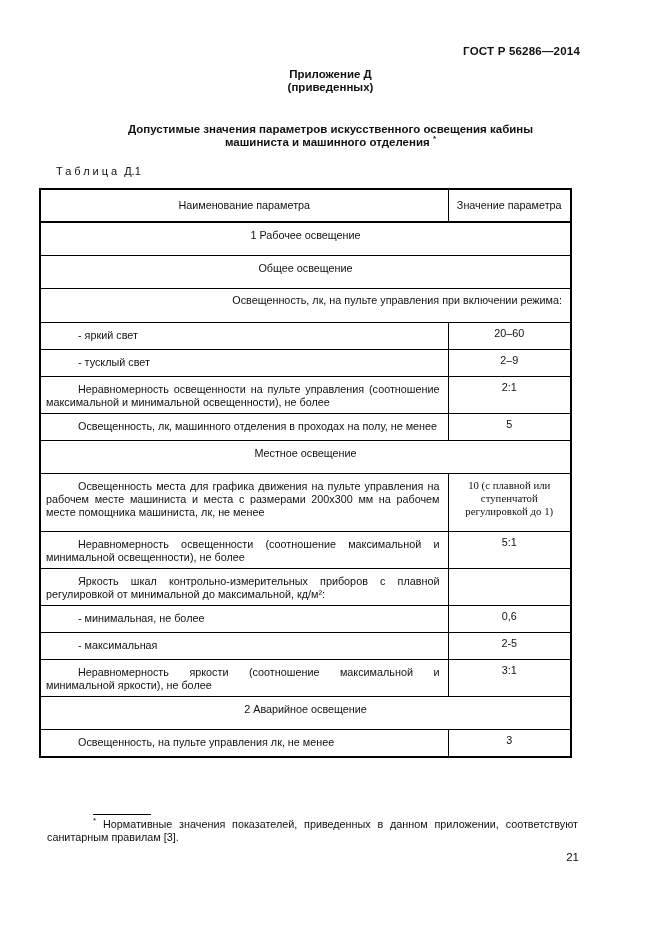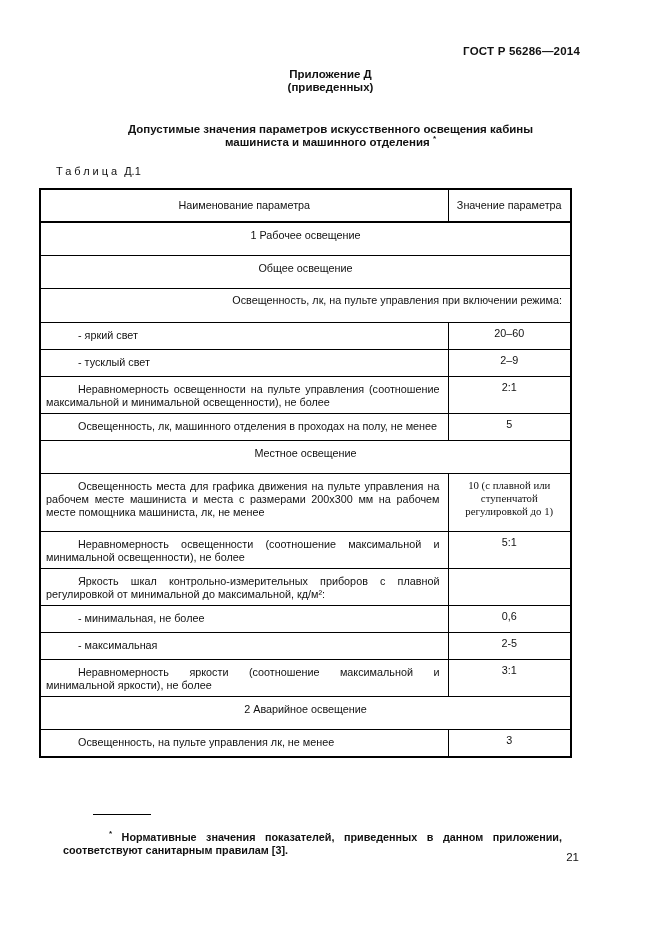--- a/index.html
+++ b/index.html
@@ -85,26 +85,25 @@
   tr.deep td.cell-name { padding-bottom:12px; }
   tr.deep td.cell-value { vertical-align:top; padding-top:5px;font-family:Liberation Serif, serif; }
   .footnote { margin:56px 83px 0 47px; }
   .footnote .rule {
     width:58px; height:0;
     border-top:1px solid #000;
     margin-left:46px;
     margin-bottom:3px;
   }
   .footnote p {
-    margin:16px;
+    margin:0;
     font-size:10.8px;
     line-height:13px;
     text-align:justify;
     text-indent:46px;
-    font-weight:bold;
   }
   .page-number {
     position:absolute;
     top:851px;
     right:82px;
     font-size:11.5px;
   }
 </style>
 </head>
 <body>

